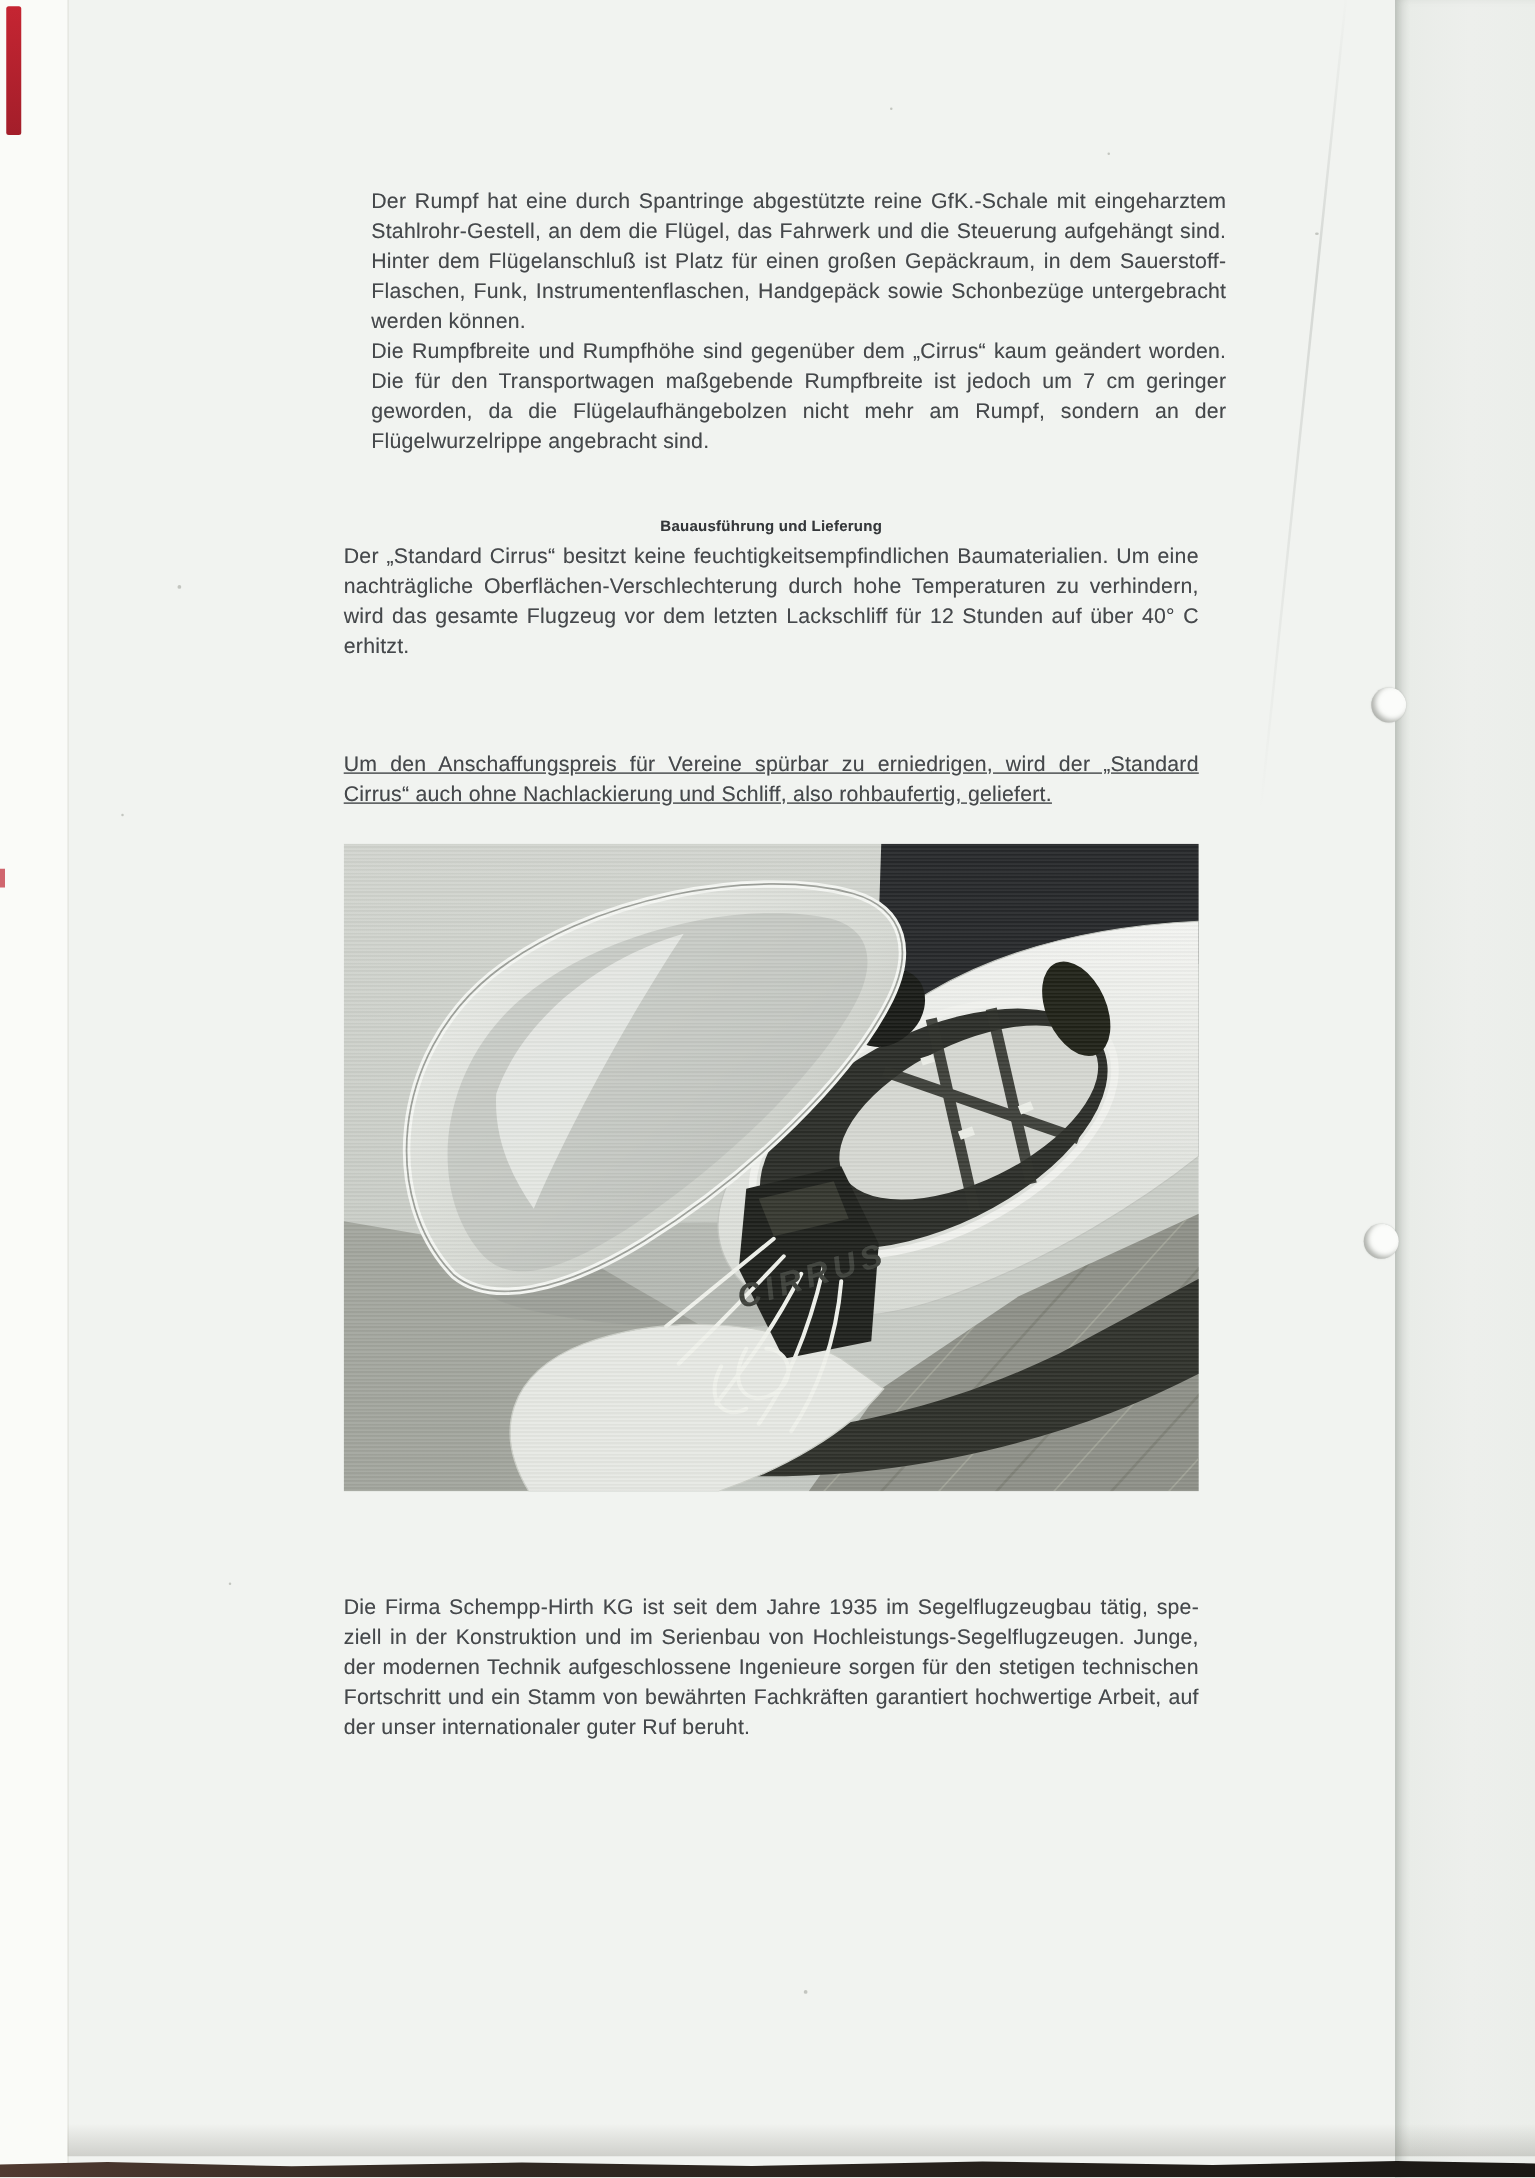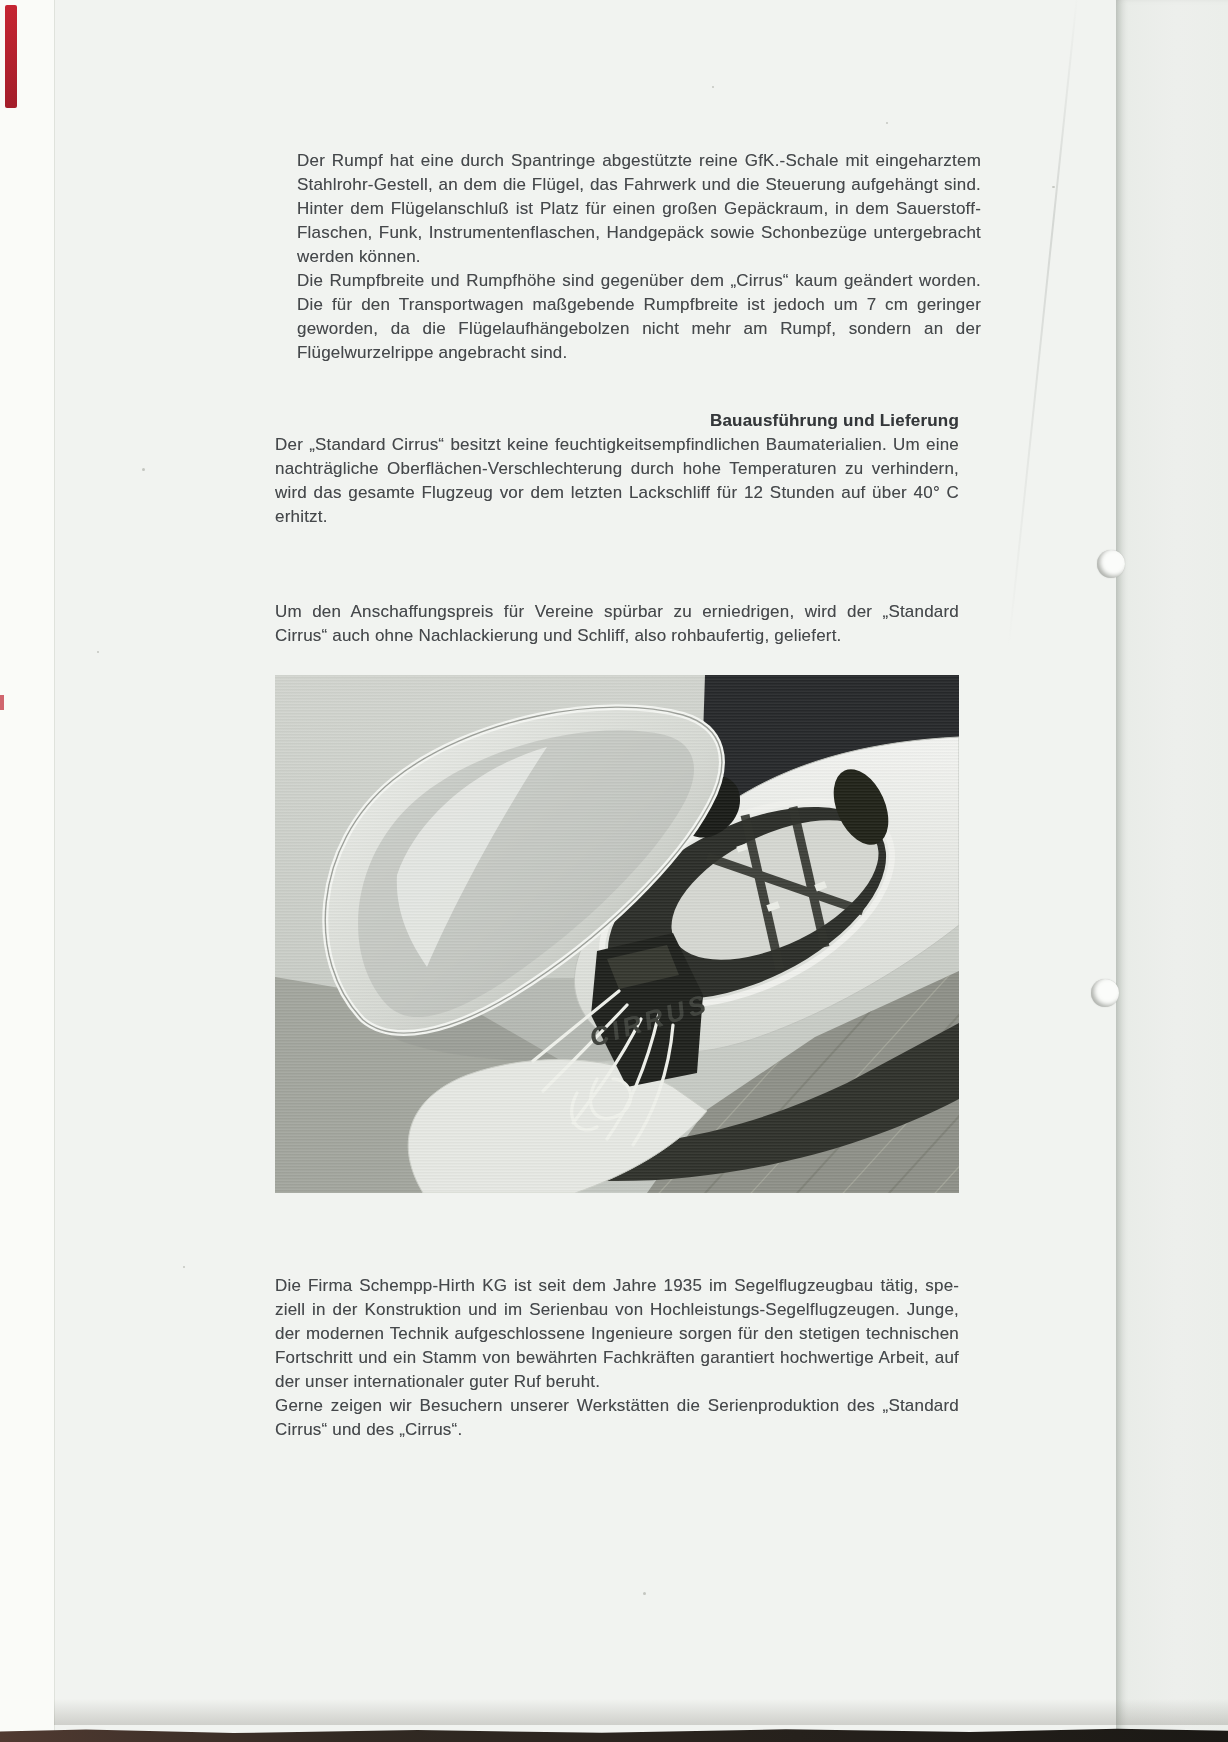--- a/index.html
+++ b/index.html
@@ -51,25 +51,25 @@
   
   .content{
     position:absolute;left:275px;top:0;width:684px;height:100%;
     color:#45484b;font-size:17px;line-height:24px;letter-spacing:.2px;
     text-shadow:0 0 .5px rgba(69,72,75,.4);
   }
   .block{position:absolute;left:0;width:684px;}
   .content p{margin:0;text-align:justify;}
   .block-intro{top:149px;margin-left:22px;}
   .block-section{top:409px;}
-  .block-offer{top:600px;}
+  .block-offer{top:600px;text-decoration:underline;}
   .block-closing{top:1274px;}
   .content h2{
-    margin:0;font-size:17px;line-height:24px;font-weight:bold;
-    color:#34373a;letter-spacing:.2px;text-align:right;
+    margin:0;font-size:12px;line-height:24px;font-weight:bold;
+    color:#34373a;letter-spacing:.2px;text-align:center;
   }
   
   .photo-figure{
     position:absolute;left:0;top:675px;width:684px;height:518px;margin:0;
   }
   .photo-figure svg{display:block;width:684px;height:518px;}
   .photo-grain-overlay{
     position:absolute;inset:0;pointer-events:none;
     background:repeating-linear-gradient(0deg,rgba(255,255,255,.06) 0 1px,rgba(0,0,0,.035) 2px 3px);
   }
@@ -198,16 +198,15 @@
         </g>
       </g>
 
       <text transform="translate(318,372) rotate(-17)" font-family="Liberation Sans, DejaVu Sans, sans-serif" font-size="26" font-style="italic" font-weight="bold" letter-spacing="4" fill="#3e413b">CIRRUS</text>
     </svg>
     <div class="photo-grain-overlay"></div>
   </figure>
 
   <section class="block block-closing">
     <p>Die Firma Schempp-Hirth KG ist seit dem Jahre 1935 im Segelflugzeugbau tätig, spe­ziell in der Konstruktion und im Serienbau von Hochleistungs-Segelflugzeugen. Junge, der modernen Technik aufgeschlossene Ingenieure sorgen für den stetigen techni­schen Fortschritt und ein Stamm von bewährten Fachkräften garantiert hochwertige Arbeit, auf der unser internationaler guter Ruf beruht.</p>
-    <p>Gerne zeigen wir Besuchern unserer Werkstätten die Serienproduktion des „Standard Cirrus“ und des „Cirrus“.</p>
   </section>
 
 </main>
 
 </body></html>

